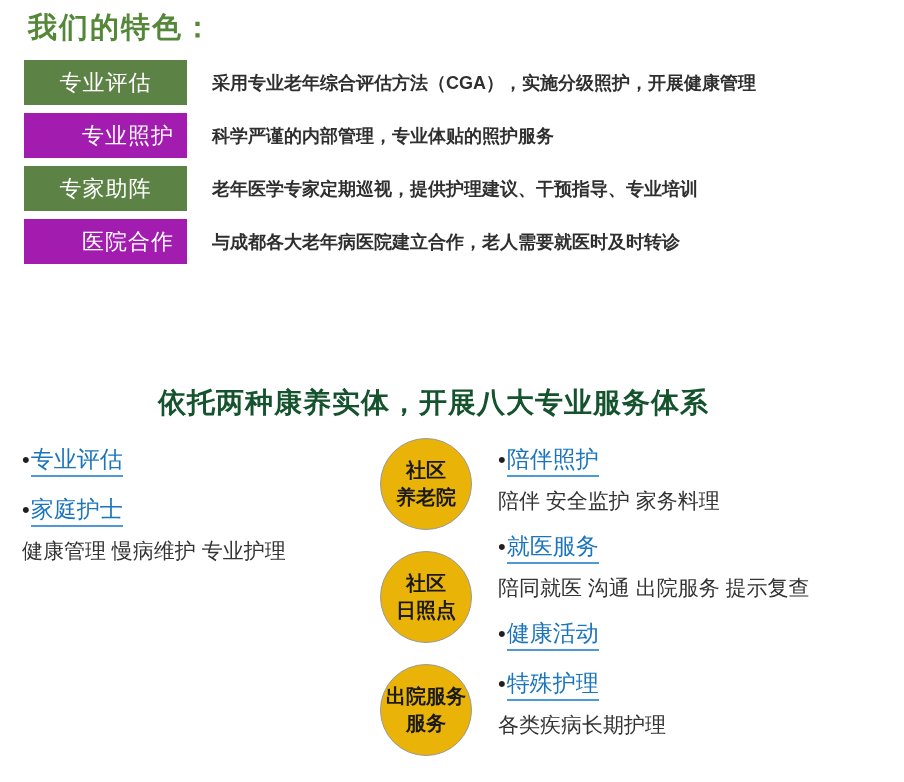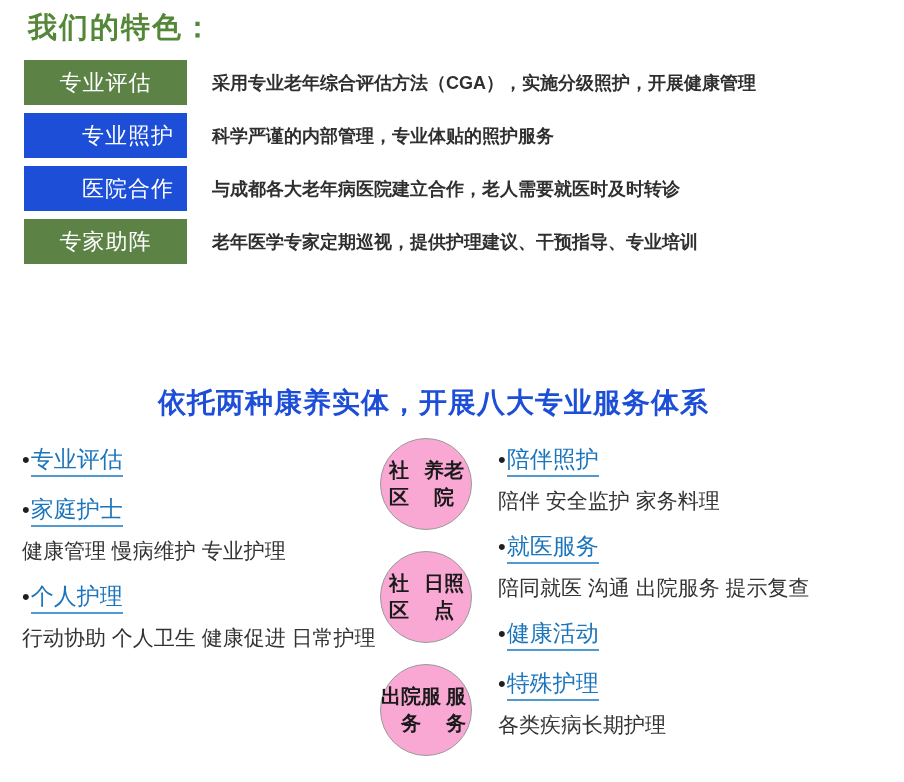--- a/index.html
+++ b/index.html
@@ -22,35 +22,35 @@
     margin: 0 0 12px 4px;
   }
   .feature-row { display: flex; align-items: center; margin-bottom: 8px; }
   .tag {
     width: 163px; height: 45px;
     display: flex; align-items: center; justify-content: center;
     color: #ffffff; font-size: 22px; letter-spacing: 1px;
     flex-shrink: 0;
   }
   .tag.green { background: #5c8246; }
-  .tag.blue  { background: #1d4ed8; padding-left: 45px; }
+  .tag.blue  { background: #a21caf; padding-left: 45px; }
   .feature-desc {
     margin-left: 25px;
     font-size: 18px;
     color: #2f2f2f;
     white-space: nowrap;
     font-weight: bold;
   }
 
   
   .services { margin-top: 120px; }
   .services-title {
     font-size: 28px;
     font-weight: bold;
-    color: #1d4ed8;
+    color: #14532d;
     letter-spacing: 1px;
     margin-left: 158px;
     margin-bottom: 24px;
   }
   .services-grid { display: flex; padding-left: 22px; }
   .col.side { width: 358px; }
   .col.center {
     width: 92px; flex-shrink: 0;
     display: flex; flex-direction: column; align-items: center;
     margin-top: -8px;
@@ -71,22 +71,22 @@
     font-size: 21px;
     line-height: 26px;
     color: #333333;
     white-space: nowrap;
   }
 
   .entity-circle {
     width: 92px; height: 92px;
     border: 1.5px solid #9a9a9a;
     border-radius: 50%;
-    background: #f9a8d4;
-    display: flex; align-items: center; justify-content: center;
+    background: #eab308;
+    display: flex; flex-direction: column; align-items: center; justify-content: center;
     margin-bottom: 21px;
     font-size: 20px; font-weight: bold; color: #1a1a1a;
     line-height: 27px; text-align: center;
     flex-shrink: 0;
   }
 </style>
 </head>
 <body>
 
 <div class="page">
@@ -98,46 +98,42 @@
       <div class="tag green">专业评估</div>
       <div class="feature-desc">采用专业老年综合评估方法（CGA），实施分级照护，开展健康管理</div>
     </div>
 
     <div class="feature-row">
       <div class="tag blue">专业照护</div>
       <div class="feature-desc">科学严谨的内部管理，专业体贴的照护服务</div>
     </div>
 
     <div class="feature-row">
-      <div class="tag blue">医院合作</div>
-      <div class="feature-desc">与成都各大老年病医院建立合作，老人需要就医时及时转诊</div>
+      <div class="tag green">专家助阵</div>
+      <div class="feature-desc">老年医学专家定期巡视，提供护理建议、干预指导、专业培训</div>
     </div>
 
     <div class="feature-row">
-      <div class="tag green">专家助阵</div>
-      <div class="feature-desc">老年医学专家定期巡视，提供护理建议、干预指导、专业培训</div>
+      <div class="tag blue">医院合作</div>
+      <div class="feature-desc">与成都各大老年病医院建立合作，老人需要就医时及时转诊</div>
     </div>
   </section>
 
   <section class="services">
     <h2 class="services-title">依托两种康养实体，开展八大专业服务体系</h2>
 
     <div class="services-grid">
 
       <div class="col side">
         <div class="svc-item">
           <div class="svc-head"><span class="bullet">•</span><span class="svc-label">专业评估</span></div>
         </div>
         <div class="svc-item">
           <div class="svc-head"><span class="bullet">•</span><span class="svc-label">家庭护士</span></div>
           <div class="svc-desc">健康管理 慢病维护 专业护理</div>
-        </div>
-        <div class="svc-item">
-          <div class="svc-head"><span class="bullet">•</span><span class="svc-label">个人护理</span></div>
-          <div class="svc-desc">行动协助 个人卫生 健康促进 日常护理</div>
         </div>
       </div>
 
       <div class="col center">
         <div class="entity-circle">
           <span>社区</span>
           <span>养老院</span>
         </div>
         <div class="entity-circle">
           <span>社区</span>

